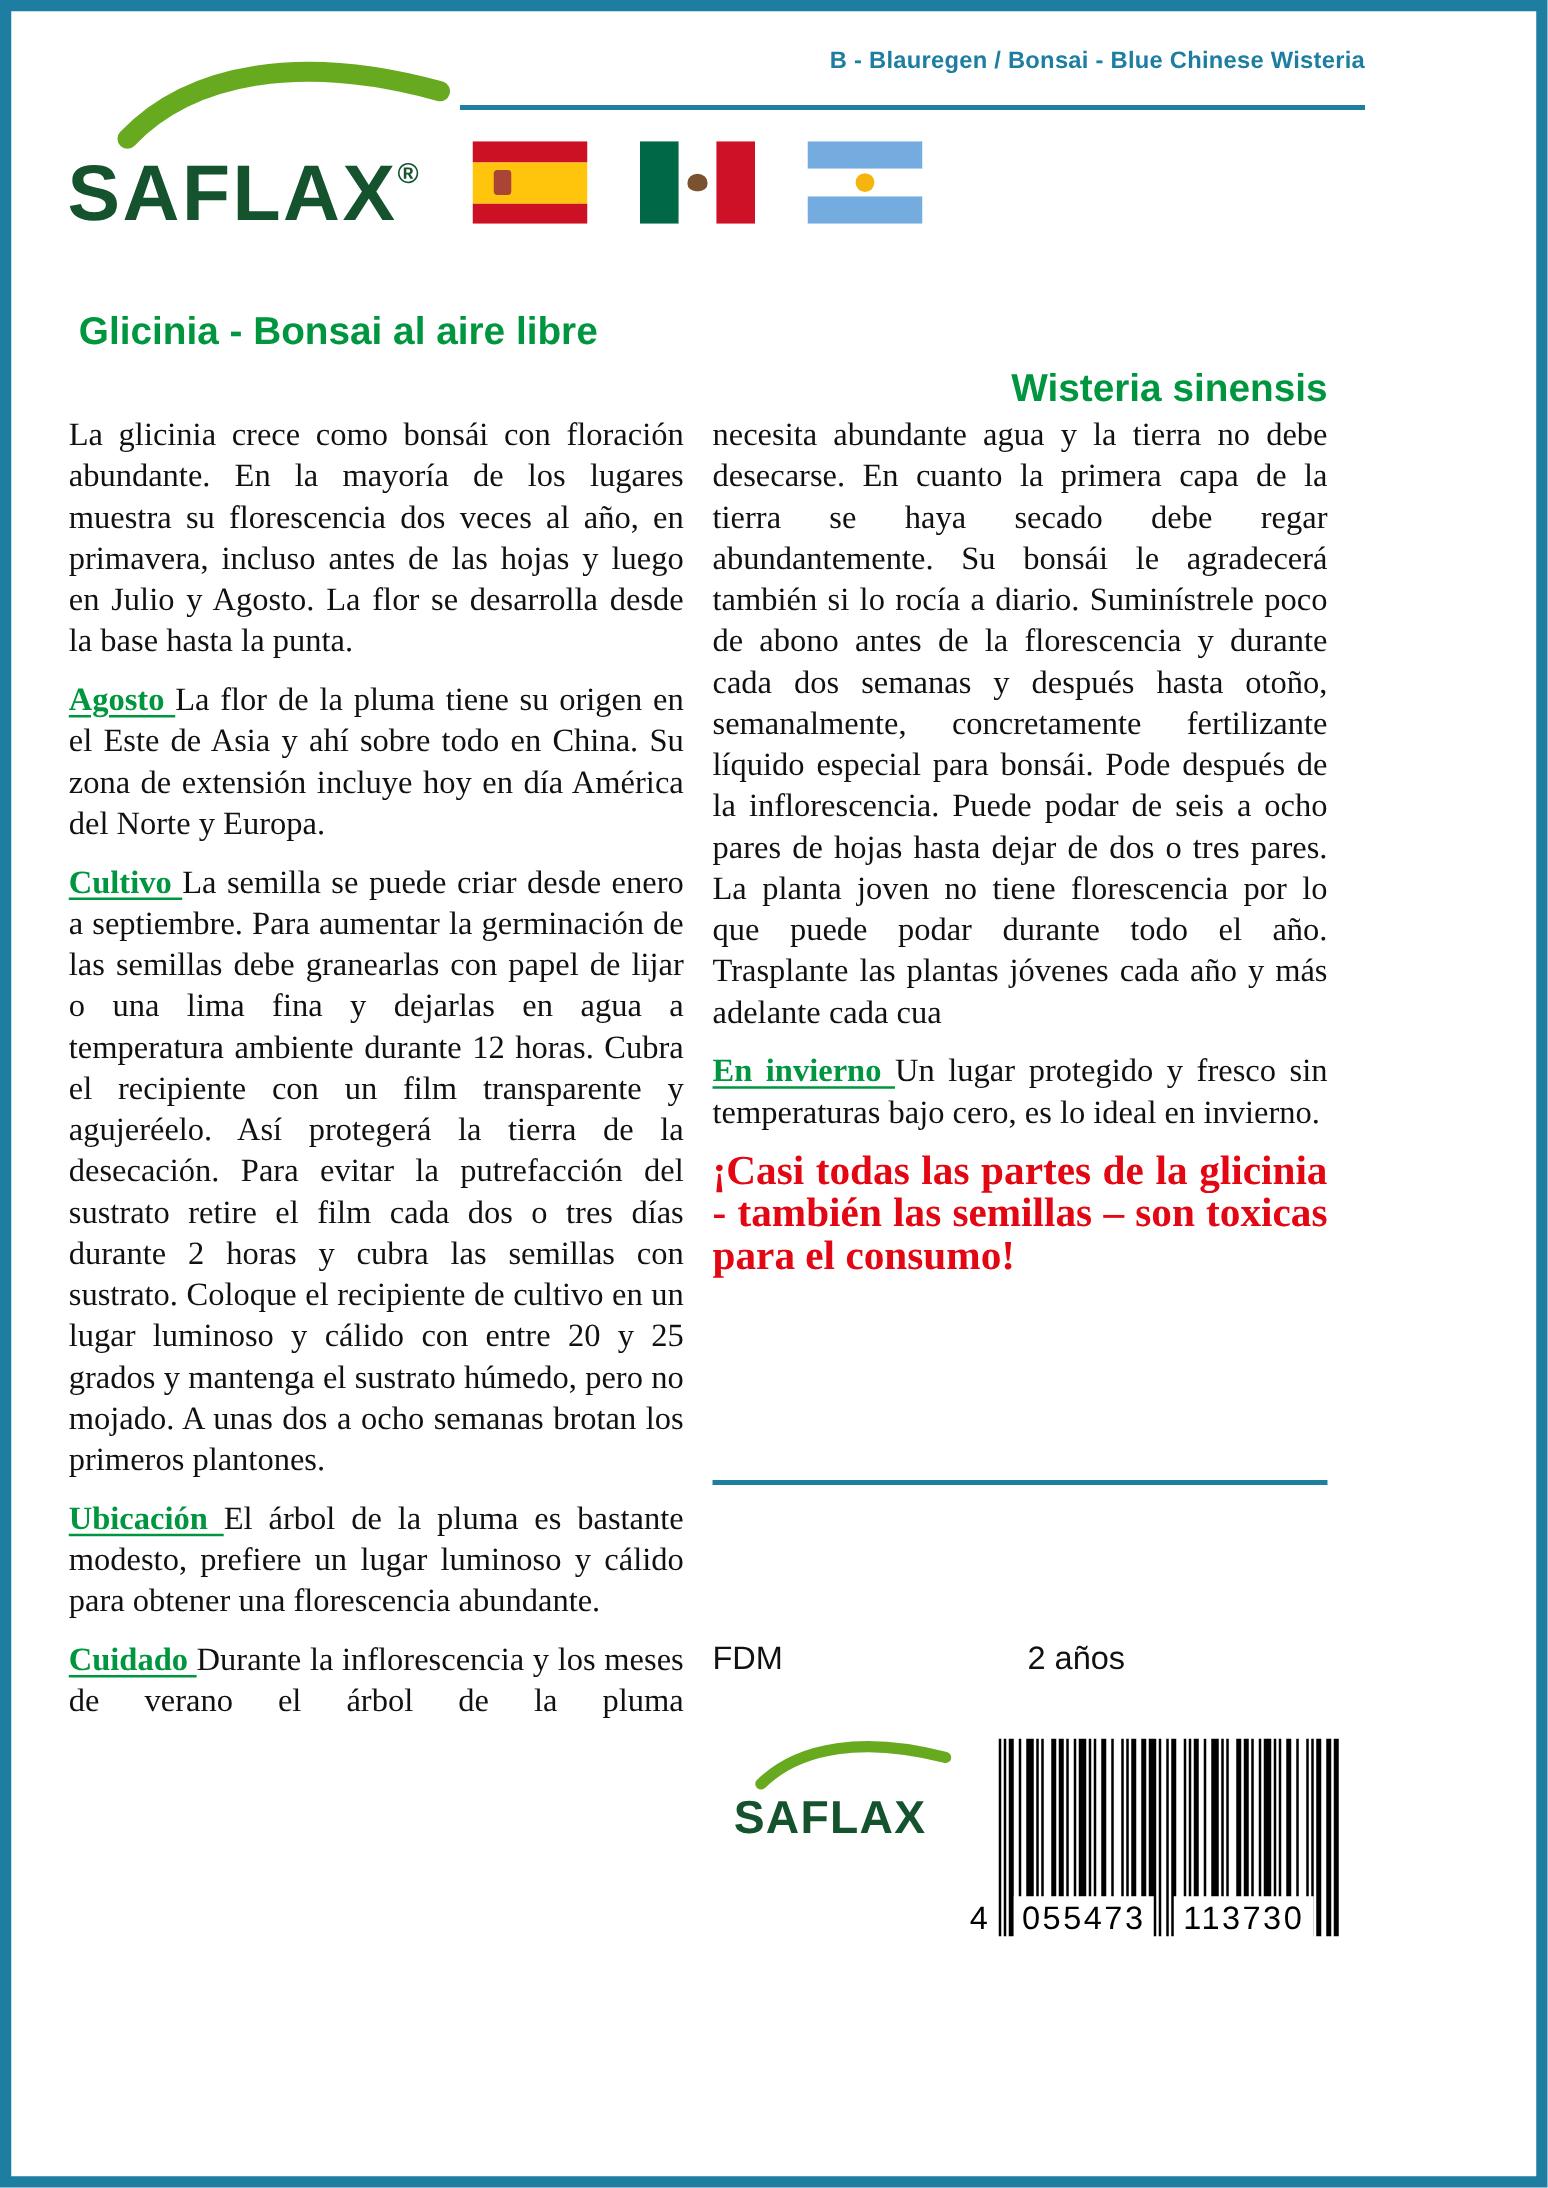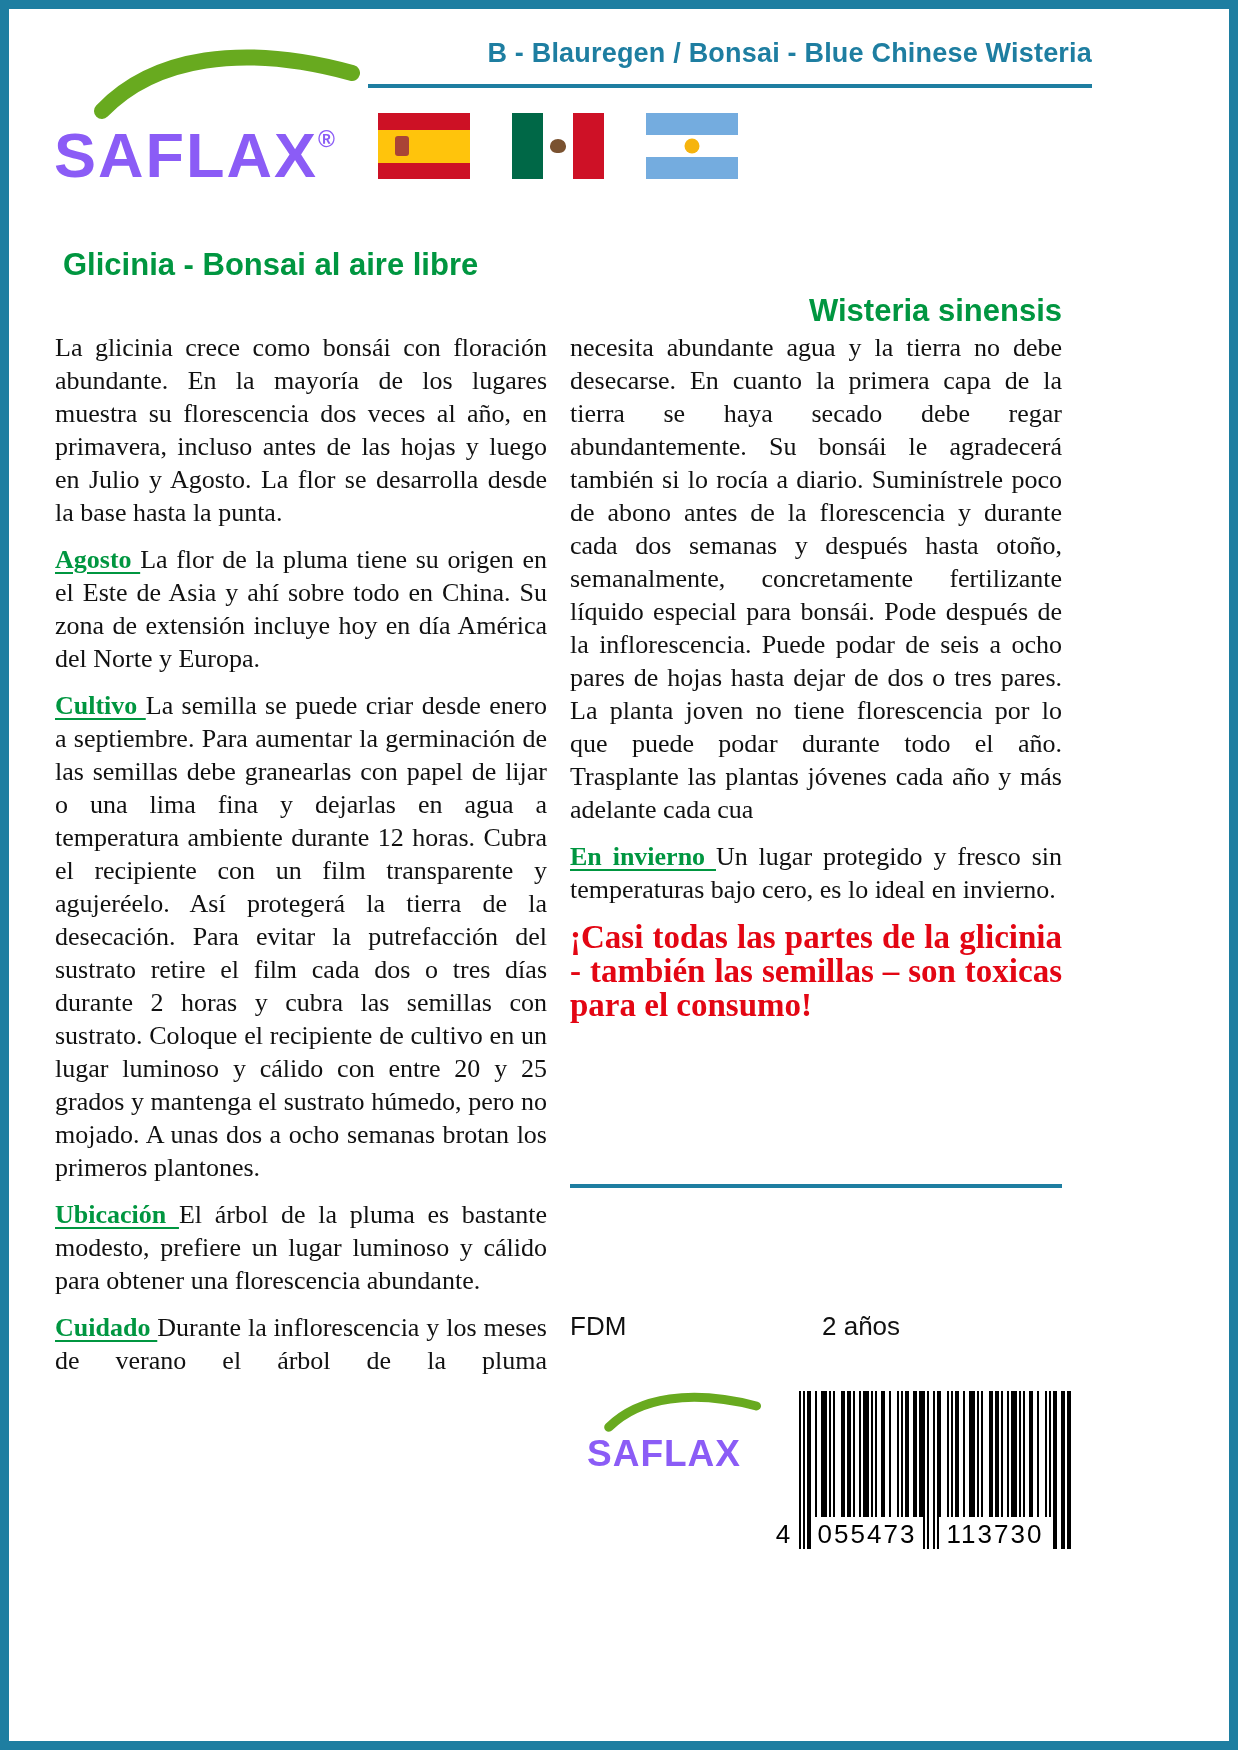--- a/index.html
+++ b/index.html
@@ -12,29 +12,29 @@
   }
   *{margin:0;padding:0;box-sizing:border-box}
   body{margin:0;background:#ffffff;font-family:"Liberation Sans","DejaVu Sans",sans-serif}
   .page{
     position:relative;width:1238px;height:1750px;background:#fff;
     border:9px solid var(--teal);overflow:hidden;
   }
   
   .header-title{
     position:absolute;top:29px;right:137px;
-    font-size:27px;font-weight:bold;color:var(--teal);letter-spacing:.2px;white-space:nowrap;
+    font-size:19px;font-weight:bold;color:var(--teal);letter-spacing:.2px;white-space:nowrap;
   }
   .header-rule{position:absolute;top:75px;left:359px;width:724px;height:4px;background:var(--teal)}
   
   .logo{position:absolute}
   .logo-top{left:45px;top:28px;width:340px;height:168px}
   .logo-arc{position:absolute;display:block}
   .logo-top .logo-arc{left:38px;top:2px;width:268px;height:86px}
-  .logo-text{position:absolute;left:0;font-weight:bold;color:#8b5cf6;white-space:nowrap}
+  .logo-text{position:absolute;left:0;font-weight:bold;color:#14532d;white-space:nowrap}
   .logo-top .logo-text{top:82px;font-size:63px;letter-spacing:2px}
   .reg{font-size:23px;vertical-align:30px;font-weight:bold}
   .logo-bottom{left:578px;top:1378px;width:200px;height:104px}
   .logo-bottom .logo-arc{left:16px;top:0;width:158px;height:48px}
   .logo-bottom .logo-text{top:46px;font-size:37px;letter-spacing:1px}
   
   .flags{position:absolute;left:369px;top:104px;display:flex;gap:42px}
   .flag{width:92px;height:66px;position:relative;overflow:hidden;flex:none}
   .flag-spain{display:flex;flex-direction:column}
   .sp-red{height:25%;background:#cd1125}

